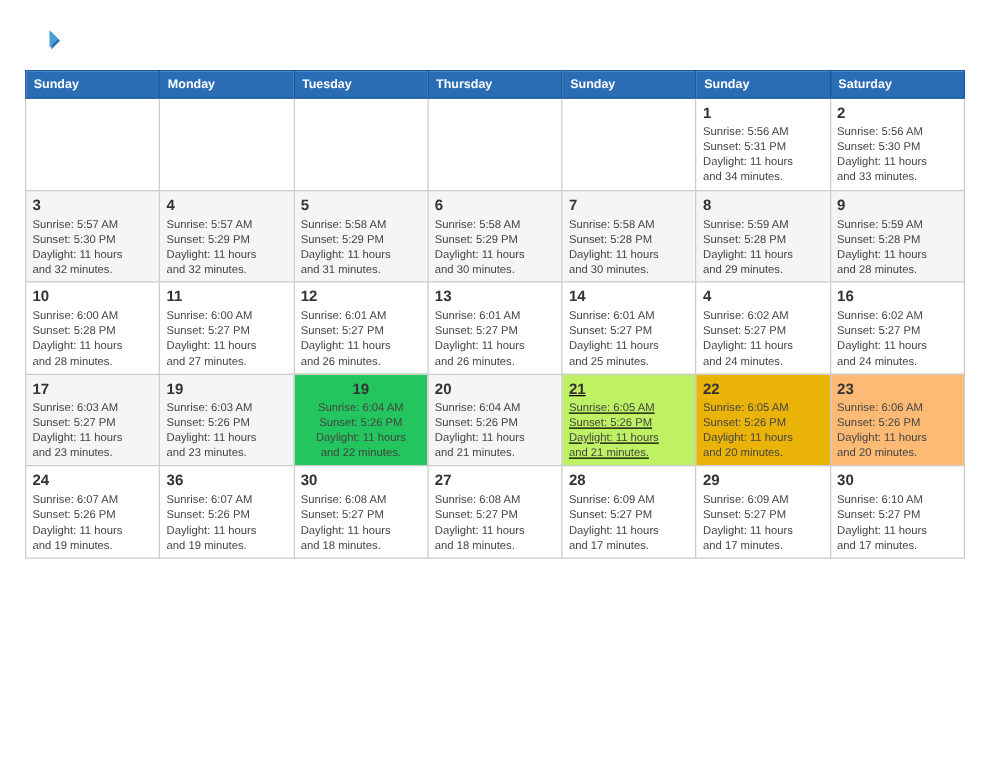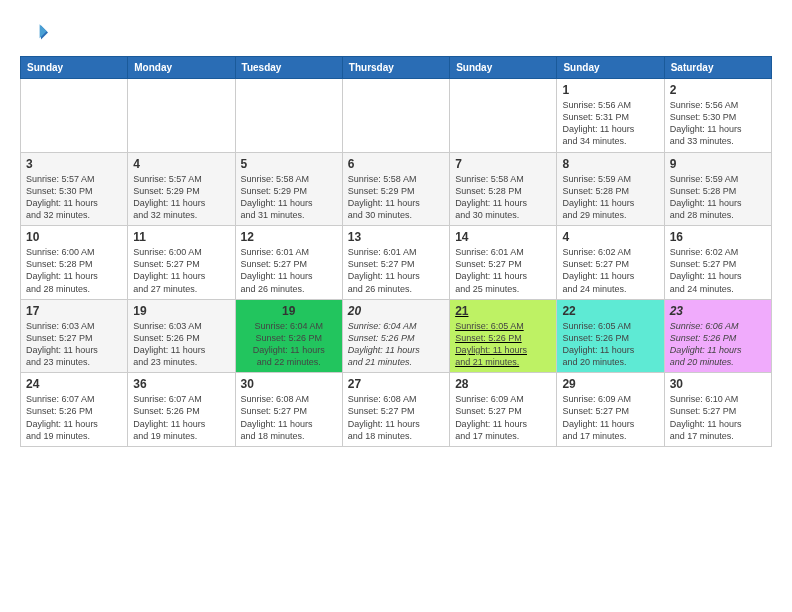--- a/index.html
+++ b/index.html
@@ -217,33 +217,33 @@
             <div class="day-info">Sunrise: 6:03 AM<br>Sunset: 5:27 PM<br>Daylight: 11 hours<br>and 23 minutes.</div>
           </td>
           <td style="background: rgb(245, 245, 245);">
             <span class="day-num">19</span>
             <div class="day-info">Sunrise: 6:03 AM<br>Sunset: 5:26 PM<br>Daylight: 11 hours<br>and 23 minutes.</div>
           </td>
           <td style="background: #22c55e; text-align: center;">
             <span class="day-num">19</span>
             <div class="day-info">Sunrise: 6:04 AM<br>Sunset: 5:26 PM<br>Daylight: 11 hours<br>and 22 minutes.</div>
           </td>
-          <td style="background: rgb(245, 245, 245); font-style: italic;">
+          <td style="background: rgb(245, 245, 245);">
             <span class="day-num">20</span>
             <div class="day-info">Sunrise: 6:04 AM<br>Sunset: 5:26 PM<br>Daylight: 11 hours<br>and 21 minutes.</div>
           </td>
           <td style="background: #bef264; text-decoration: underline;">
             <span class="day-num">21</span>
             <div class="day-info">Sunrise: 6:05 AM<br>Sunset: 5:26 PM<br>Daylight: 11 hours<br>and 21 minutes.</div>
           </td>
-          <td style="background: #5eead4;">
+          <td style="background: #eab308;">
             <span class="day-num">22</span>
             <div class="day-info">Sunrise: 6:05 AM<br>Sunset: 5:26 PM<br>Daylight: 11 hours<br>and 20 minutes.</div>
           </td>
-          <td style="background: #f0abfc; font-style: italic;">
+          <td style="background: #fdba74;">
             <span class="day-num">23</span>
             <div class="day-info">Sunrise: 6:06 AM<br>Sunset: 5:26 PM<br>Daylight: 11 hours<br>and 20 minutes.</div>
           </td>
         </tr>
         <tr>
           <td>
             <span class="day-num">24</span>
             <div class="day-info">Sunrise: 6:07 AM<br>Sunset: 5:26 PM<br>Daylight: 11 hours<br>and 19 minutes.</div>
           </td>
           <td>

